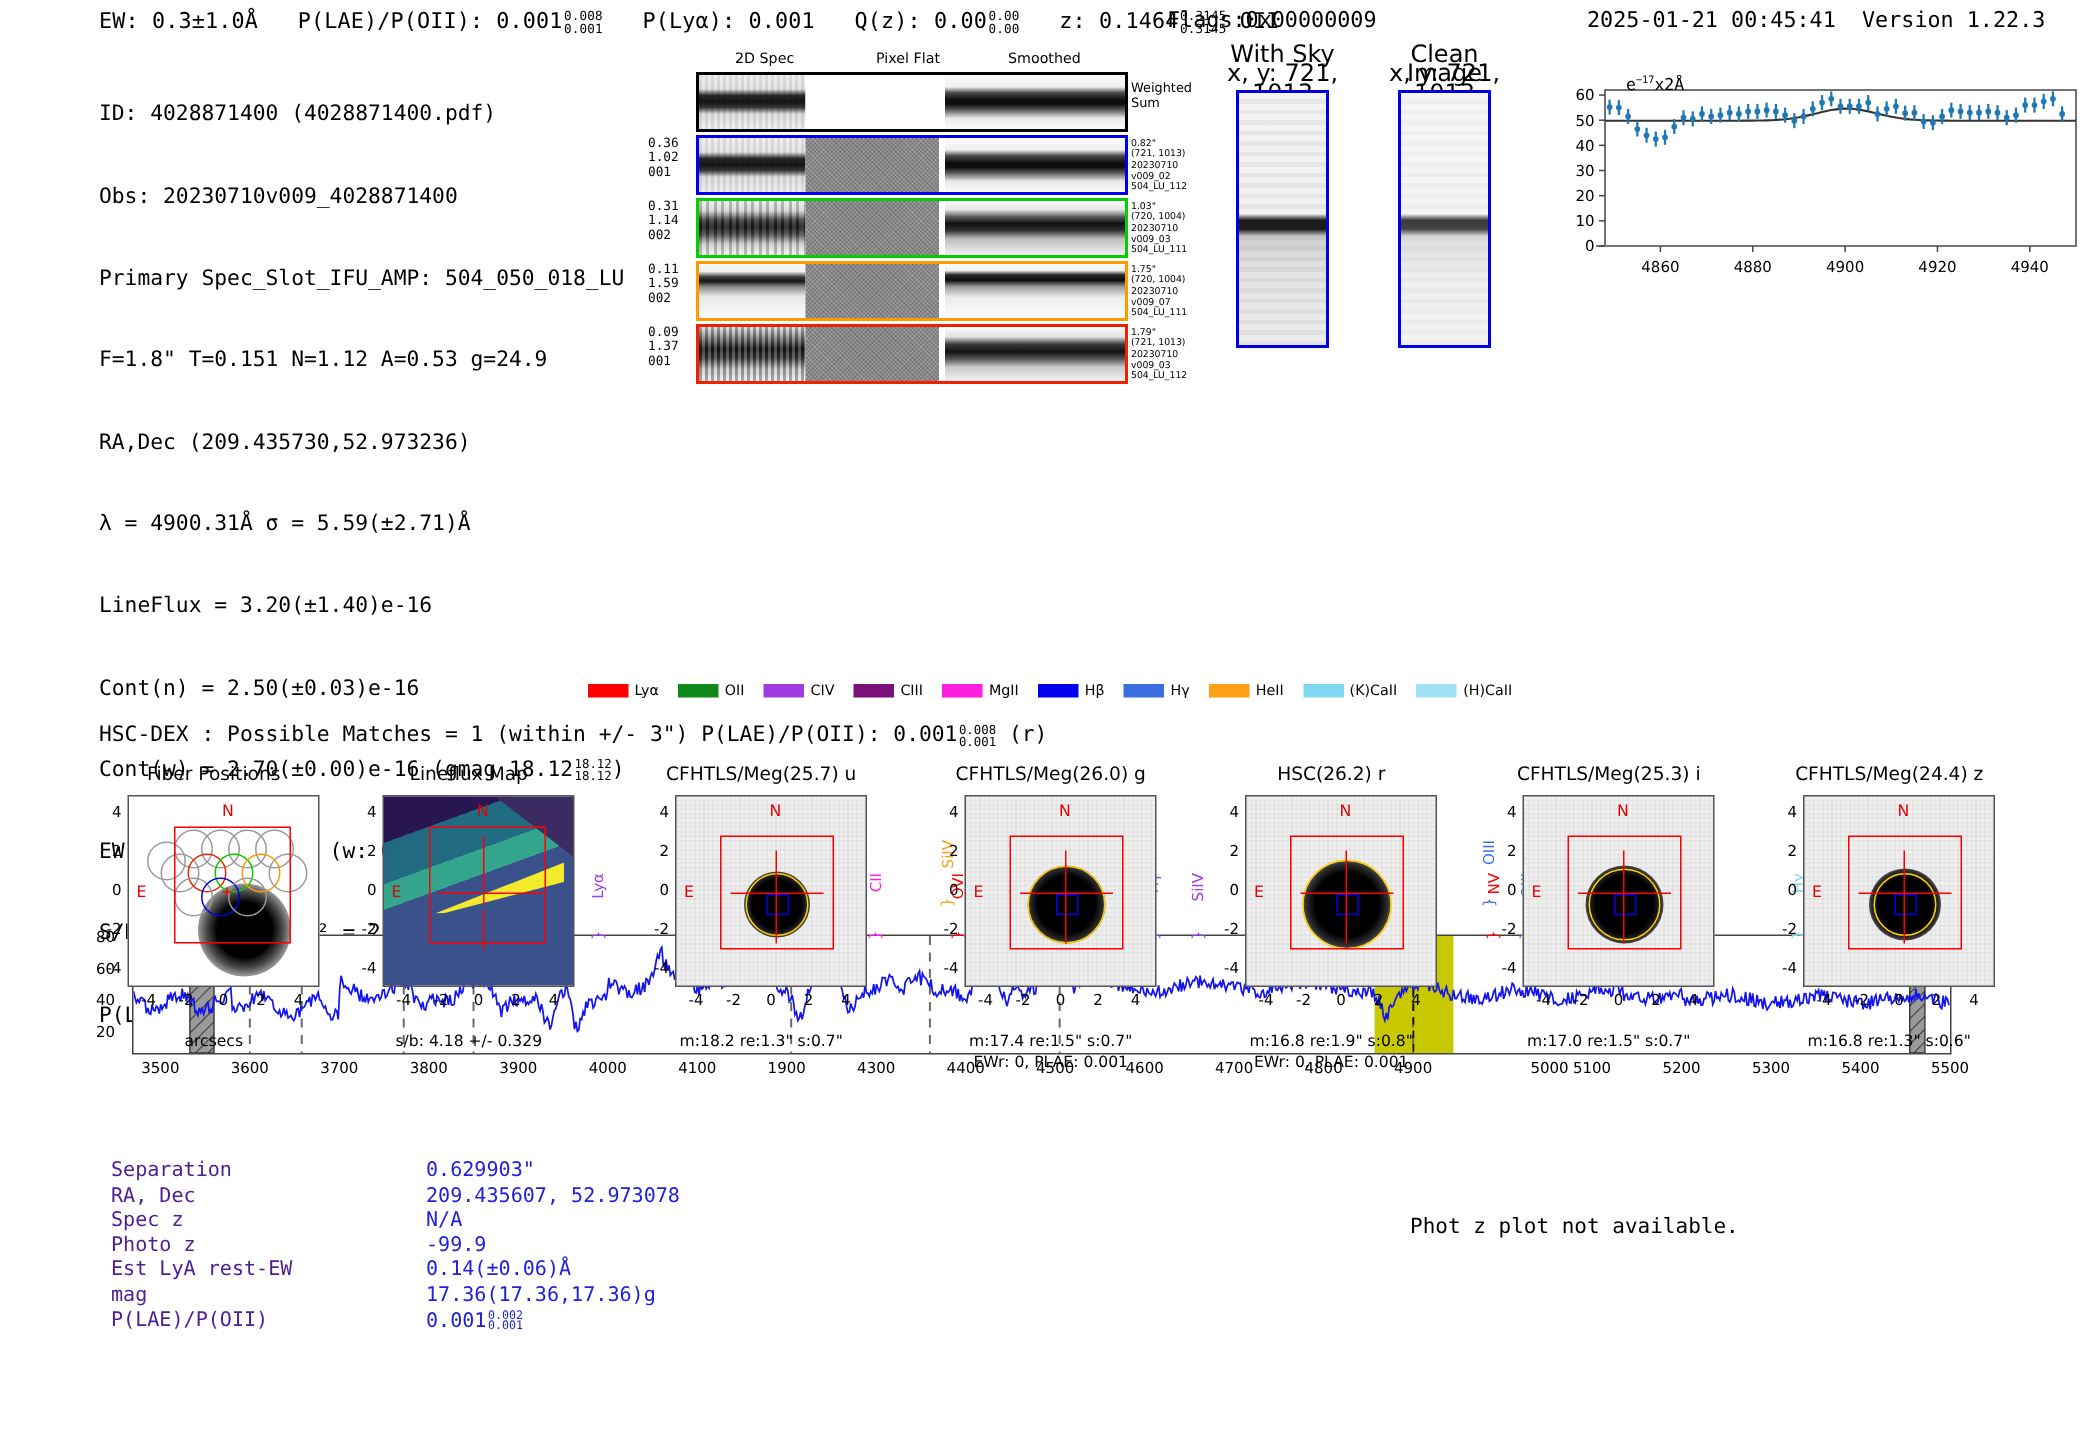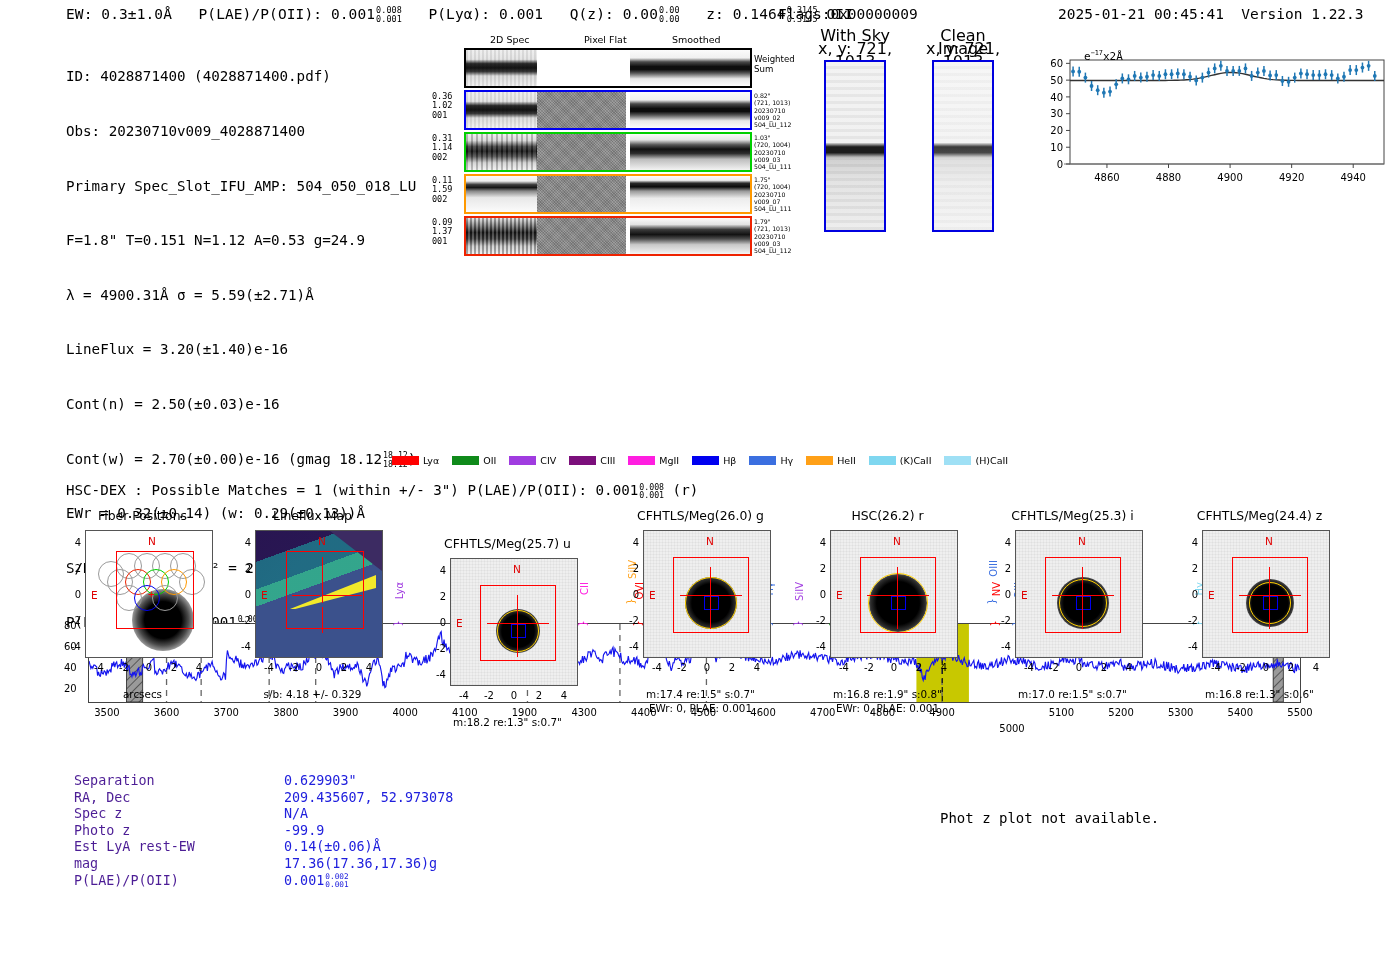--- a/index.html
+++ b/index.html
@@ -118,20 +118,21 @@
 <div class="abs mono" id="hdr-flags">Flags:0x00000009</div>
 <div class="abs mono" id="hdr-stamp">
   <span>2025-01-21 00:45:41</span>&nbsp;&nbsp;<span>Version 1.22.3</span>
 </div>
 
 <div class="abs mono" id="info">
   <div>ID: 4028871400 (4028871400.pdf)</div>
   <div>Obs: 20230710v009_4028871400</div>
   <div>Primary Spec_Slot_IFU_AMP: 504_050_018_LU</div>
   <div>F=1.8"  T=0.151  N=1.12  A=0.53  g=24.9</div>
+  <div>RA,Dec (209.435730,52.973236)</div>
   <div>λ = 4900.31Å  σ = 5.59(±2.71)Å</div>
   <div>LineFlux = 3.20(±1.40)e-16</div>
   <div>Cont(n) = 2.50(±0.03)e-16</div>
   <div><span>Cont(w) = 2.70(±0.00)e-16 (gmag 18.12</span><span class="fracbox">
         <span>18.12</span>
         <span>18.12</span>
       </span><span>)</span></div>
   <div>EWr = 0.32(±0.14) (w: 0.29(±0.13))Å</div>
   <div>S/N = 4.9(±0.6)   χ² = 2.4(±0.2)</div>
   <div><span>P(LAE)/P(OII): 0.001</span><span class="fracbox">
@@ -490,21 +491,21 @@
       <div class="tick sans" style="left: 405.172px; top: 429px; transform: translateX(-50%);">4000</div>
       <div class="tick sans" style="left: 464.828px; top: 429px; transform: translateX(-50%);">4100</div>
       <div class="tick sans" style="left: 524.483px; top: 429px; transform: translateX(-50%);">1900</div>
       <div class="tick sans" style="left: 584.138px; top: 429px; transform: translateX(-50%);">4300</div>
       <div class="tick sans" style="left: 643.793px; top: 429px; transform: translateX(-50%);">4400</div>
       <div class="tick sans" style="left: 703.448px; top: 429px; transform: translateX(-50%);">4500</div>
       <div class="tick sans" style="left: 763.103px; top: 429px; transform: translateX(-50%);">4600</div>
       <div class="tick sans" style="left: 822.759px; top: 429px; transform: translateX(-50%);">4700</div>
       <div class="tick sans" style="left: 882.414px; top: 429px; transform: translateX(-50%);">4800</div>
       <div class="tick sans" style="left: 942.069px; top: 429px; transform: translateX(-50%);">4900</div>
-      <div class="tick sans" style="left: 1012px; top: 429px; transform: translateX(-50%); margin-top: 16px;">5000</div>
+      <div class="tick sans" style="left: 1033px; top: 429px; transform: translateX(-50%);">5000</div>
       <div class="tick sans" style="left: 1061.38px; top: 429px; transform: translateX(-50%);">5100</div>
       <div class="tick sans" style="left: 1121.03px; top: 429px; transform: translateX(-50%);">5200</div>
       <div class="tick sans" style="left: 1180.69px; top: 429px; transform: translateX(-50%);">5300</div>
       <div class="tick sans" style="left: 1240.34px; top: 429px; transform: translateX(-50%);">5400</div>
       <div class="tick sans" style="left: 1300px; top: 429px; transform: translateX(-50%);">5500</div>
     </div>
 </div>
 
 <div class="abs" id="legend">
     <div class="li">
@@ -611,21 +612,21 @@
       <div class="ytk" style="top: 86px; left: 26px; right: auto; transform: translate(-100%, -50%);">0</div>
       <div class="ytk" style="top: 112px; left: 26px; right: auto; transform: translate(-100%, -50%);">-2</div>
       <div class="ytk" style="top: 138px; left: 26px; right: auto; transform: translate(-100%, -50%);">-4</div>
       <div class="xtk" style="left: 44px; top: 152px;">-4</div>
       <div class="xtk" style="left: 69px; top: 152px;">-2</div>
       <div class="xtk" style="left: 94px; top: 152px;">0</div>
       <div class="xtk" style="left: 119px; top: 152px;">2</div>
       <div class="xtk" style="left: 144px; top: 152px;">4</div>
       <div class="pcap" style="top: 180px;">s/b: 4.18 +/- 0.329</div>
     </div>
-    <div class="panel" style="left: 420px; width: 175px; height: 210px; margin-top: 28px;">
+    <div class="panel" style="left: 420px; width: 175px; height: 210px;">
       <div class="ptitle">CFHTLS/Meg(25.7) u</div>
       <div class="pimg" style="background: repeating-linear-gradient(0deg, rgba(0, 0, 0, 0.035) 0px, rgba(0, 0, 0, 0.035) 1px, rgba(0, 0, 0, 0) 1px, rgba(0, 0, 0, 0) 3px), repeating-linear-gradient(90deg, rgba(0, 0, 0, 0.035) 0px, rgba(0, 0, 0, 0.035) 1px, rgba(0, 0, 0, 0) 1px, rgba(0, 0, 0, 0) 3px), rgb(239, 239, 239);">
         <div class="blob" style="left: 45px; top: 50px; width: 44px; height: 44px; background: radial-gradient(circle, rgb(0, 0, 0) 52%, rgb(44, 44, 44) 66%, rgb(154, 154, 154) 82%, rgba(230, 230, 230, 0) 100%);"></div>
         <div class="ycirc" style="left: 46px; top: 51px; width: 42px; height: 42px;"></div>
         <div class="bsq" style="left: 60px; top: 65px; width: 15px; height: 14px;"></div>
         <div class="redbox" style="left: 29px; top: 26px; width: 76px; height: 76px;"></div>
         <div class="crossh" style="left: 66px; top: 36px; width: 1.4px; height: 62px;"></div>
         <div class="crossh" style="left: 36px; top: 64px; width: 62px; height: 1.4px;"></div>
         <div class="NE" style="left: 62px; top: 4px;">N</div>
         <div class="NE" style="left: 5px; top: 58px;">E</div>

